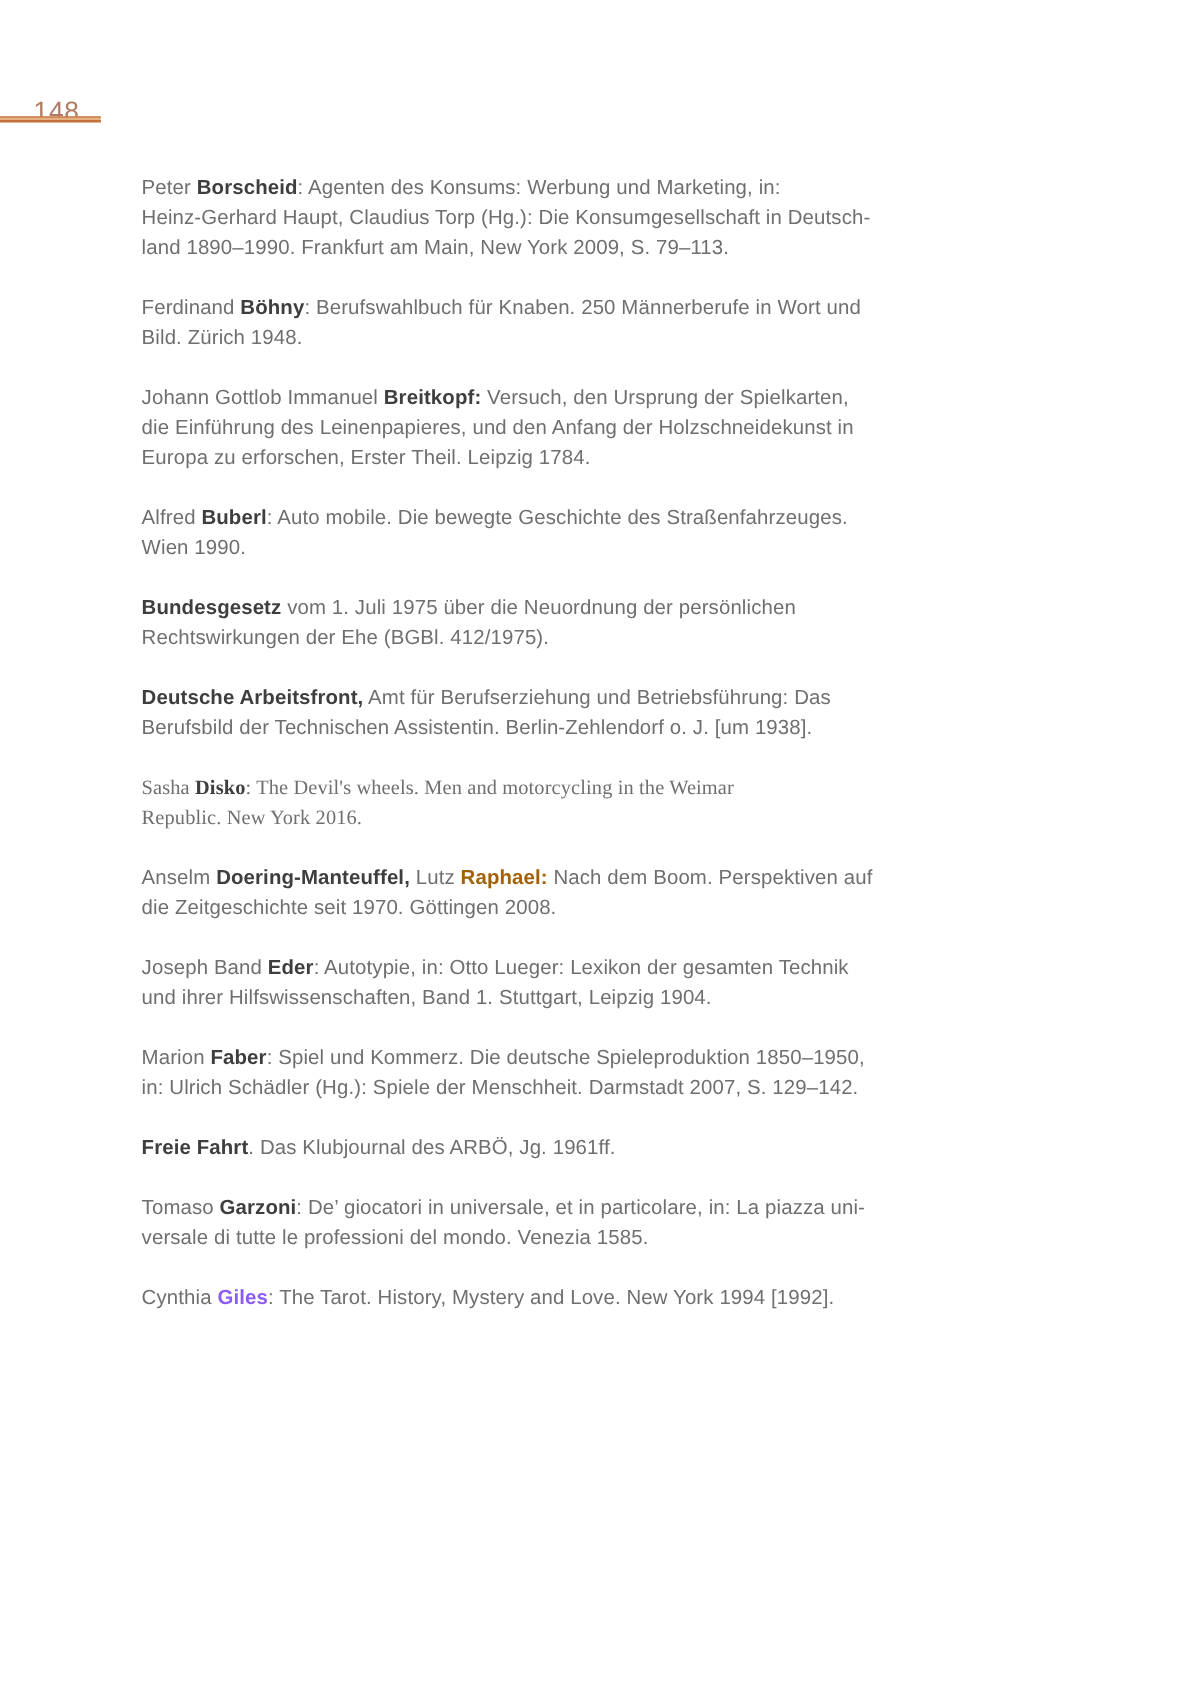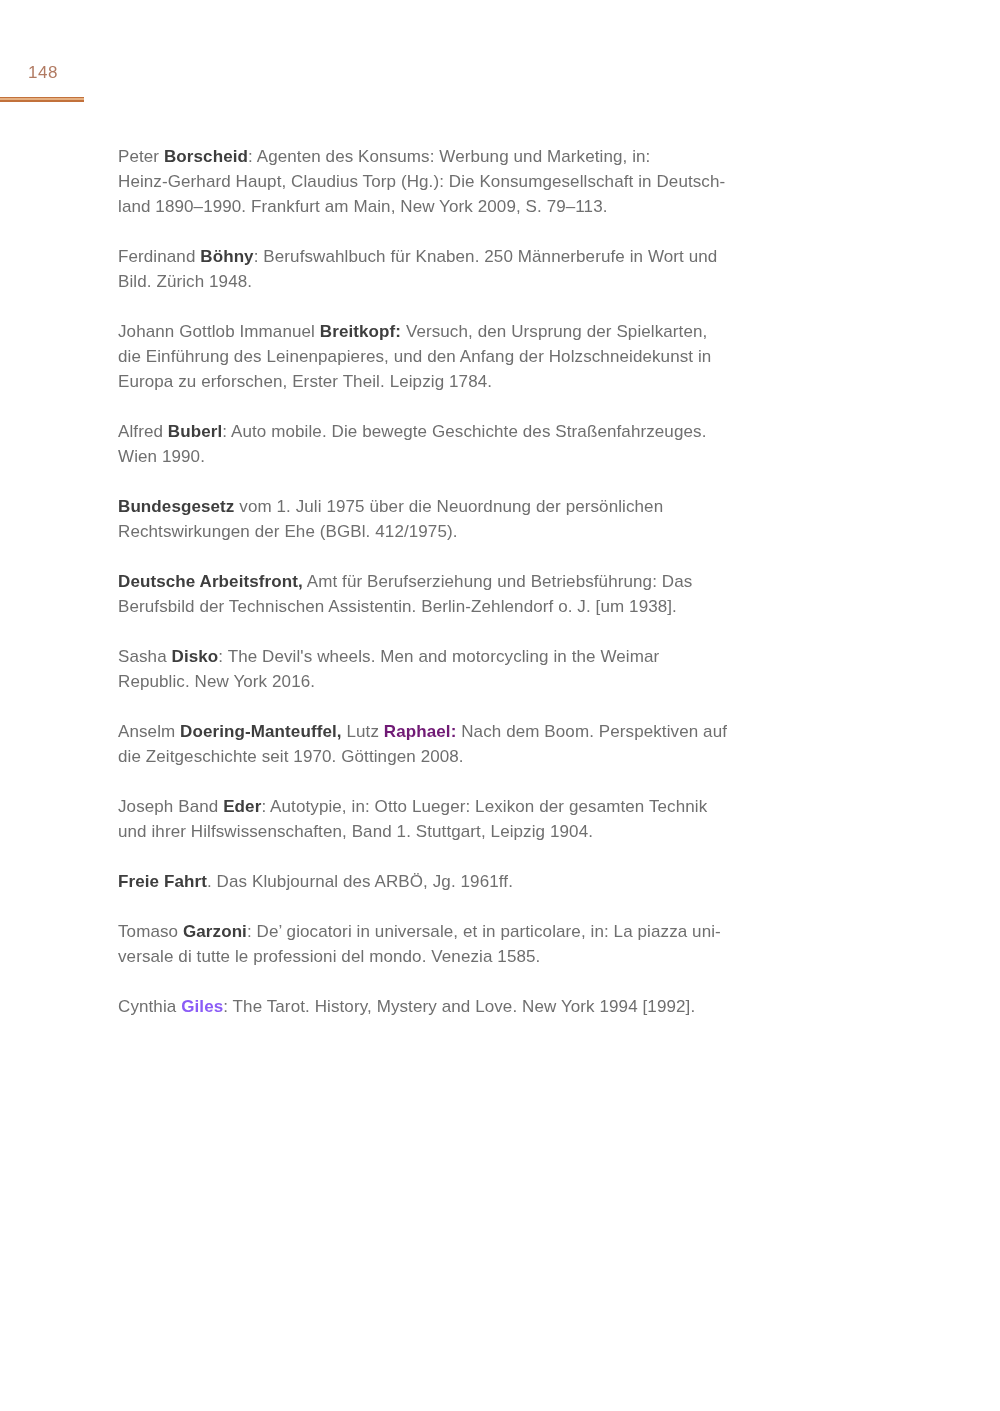--- a/index.html
+++ b/index.html
@@ -10,22 +10,22 @@
     width: 1000px;
     height: 1411px;
     background: #ffffff;
     position: relative;
     overflow: hidden;
     font-family: "Liberation Sans", sans-serif;
   }
   .page-number {
     position: absolute;
     left: 28px;
-    top: 62px;
-    font-size: 17px;
+    top: 82px;
+    font-size: 22px;
     line-height: 22px;
     color: #b17a62;
     letter-spacing: 0.5px;
   }
   .accent-rule {
     position: absolute;
     left: 0;
     top: 97px;
     width: 84px;
     height: 5px;
@@ -69,23 +69,25 @@
 Bild. Zürich 1948.</span></p>
     <p class="entry" style="color: rgb(111, 111, 111);"><span class="seg">Johann Gottlob Immanuel </span><span class="seg bold" style="color: rgb(62, 62, 62);">Breitkopf:</span><span class="seg"> Versuch, den Ursprung der Spielkarten,
 die Einführung des Leinenpapieres, und den Anfang der Holzschneidekunst in
 Europa zu erforschen, Erster Theil. Leipzig 1784.</span></p>
     <p class="entry" style="color: rgb(111, 111, 111);"><span class="seg">Alfred </span><span class="seg bold" style="color: rgb(62, 62, 62);">Buberl</span><span class="seg">: Auto mobile. Die bewegte Geschichte des Straßenfahrzeuges.
 Wien 1990.</span></p>
     <p class="entry" style="color: rgb(111, 111, 111);"><span class="seg bold" style="color: rgb(62, 62, 62);">Bundesgesetz</span><span class="seg"> vom 1. Juli 1975 über die Neuordnung der persönlichen
 Rechtswirkungen der Ehe (BGBl. 412/1975).</span></p>
     <p class="entry" style="color: rgb(111, 111, 111);"><span class="seg bold" style="color: rgb(62, 62, 62);">Deutsche Arbeitsfront,</span><span class="seg"> Amt für Berufserziehung und Betriebsführung: Das
 Berufsbild der Technischen Assistentin. Berlin-Zehlendorf o. J. [um 1938].</span></p>
-    <p class="entry" style="color: rgb(111, 111, 111);"><span class="seg">Sasha </span><span class="seg bold" style="color: rgb(62, 62, 62);">Disko</span><span class="seg">: The Devil's wheels. Men and motorcycling in the Weimar
+    <p class="entry" style="color: rgb(111, 111, 111); font-family: Liberation Serif, serif;"><span class="seg">Sasha </span><span class="seg bold" style="color: rgb(62, 62, 62);">Disko</span><span class="seg">: The Devil's wheels. Men and motorcycling in the Weimar
 Republic. New York 2016.</span></p>
-    <p class="entry" style="color: rgb(111, 111, 111);"><span class="seg">Anselm </span><span class="seg bold" style="color: rgb(62, 62, 62);">Doering-Manteuffel,</span><span class="seg"> Lutz </span><span class="seg bold" style="color: #701a75;">Raphael:</span><span class="seg"> Nach dem Boom. Perspektiven auf
+    <p class="entry" style="color: rgb(111, 111, 111);"><span class="seg">Anselm </span><span class="seg bold" style="color: rgb(62, 62, 62);">Doering-Manteuffel,</span><span class="seg"> Lutz </span><span class="seg bold" style="color: #a16207;">Raphael:</span><span class="seg"> Nach dem Boom. Perspektiven auf
 die Zeitgeschichte seit 1970. Göttingen 2008.</span></p>
     <p class="entry" style="color: rgb(111, 111, 111);"><span class="seg">Joseph Band </span><span class="seg bold" style="color: rgb(62, 62, 62);">Eder</span><span class="seg">: Autotypie, in: Otto Lueger: Lexikon der gesamten Technik
 und ihrer Hilfswissenschaften, Band 1. Stuttgart, Leipzig 1904.</span></p>
+    <p class="entry" style="color: rgb(111, 111, 111);"><span class="seg">Marion </span><span class="seg bold" style="color: rgb(62, 62, 62);">Faber</span><span class="seg">: Spiel und Kommerz. Die deutsche Spieleproduktion 1850–1950,
+in: Ulrich Schädler (Hg.): Spiele der Menschheit. Darmstadt 2007, S. 129–142.</span></p>
     <p class="entry" style="color: rgb(111, 111, 111);"><span class="seg bold" style="color: rgb(62, 62, 62);">Freie Fahrt</span><span class="seg">. Das Klubjournal des ARBÖ, Jg. 1961ff.</span></p>
     <p class="entry" style="color: rgb(111, 111, 111);"><span class="seg">Tomaso </span><span class="seg bold" style="color: rgb(62, 62, 62);">Garzoni</span><span class="seg">: De’ giocatori in universale, et in particolare, in: La piazza uni-
 versale di tutte le professioni del mondo. Venezia 1585.</span></p>
     <p class="entry" style="color: rgb(111, 111, 111);"><span class="seg">Cynthia </span><span class="seg bold" style="color: #8b5cf6;">Giles</span><span class="seg">: The Tarot. History, Mystery and Love. New York 1994 [1992].</span></p>
   </div>
 
 </body></html>

